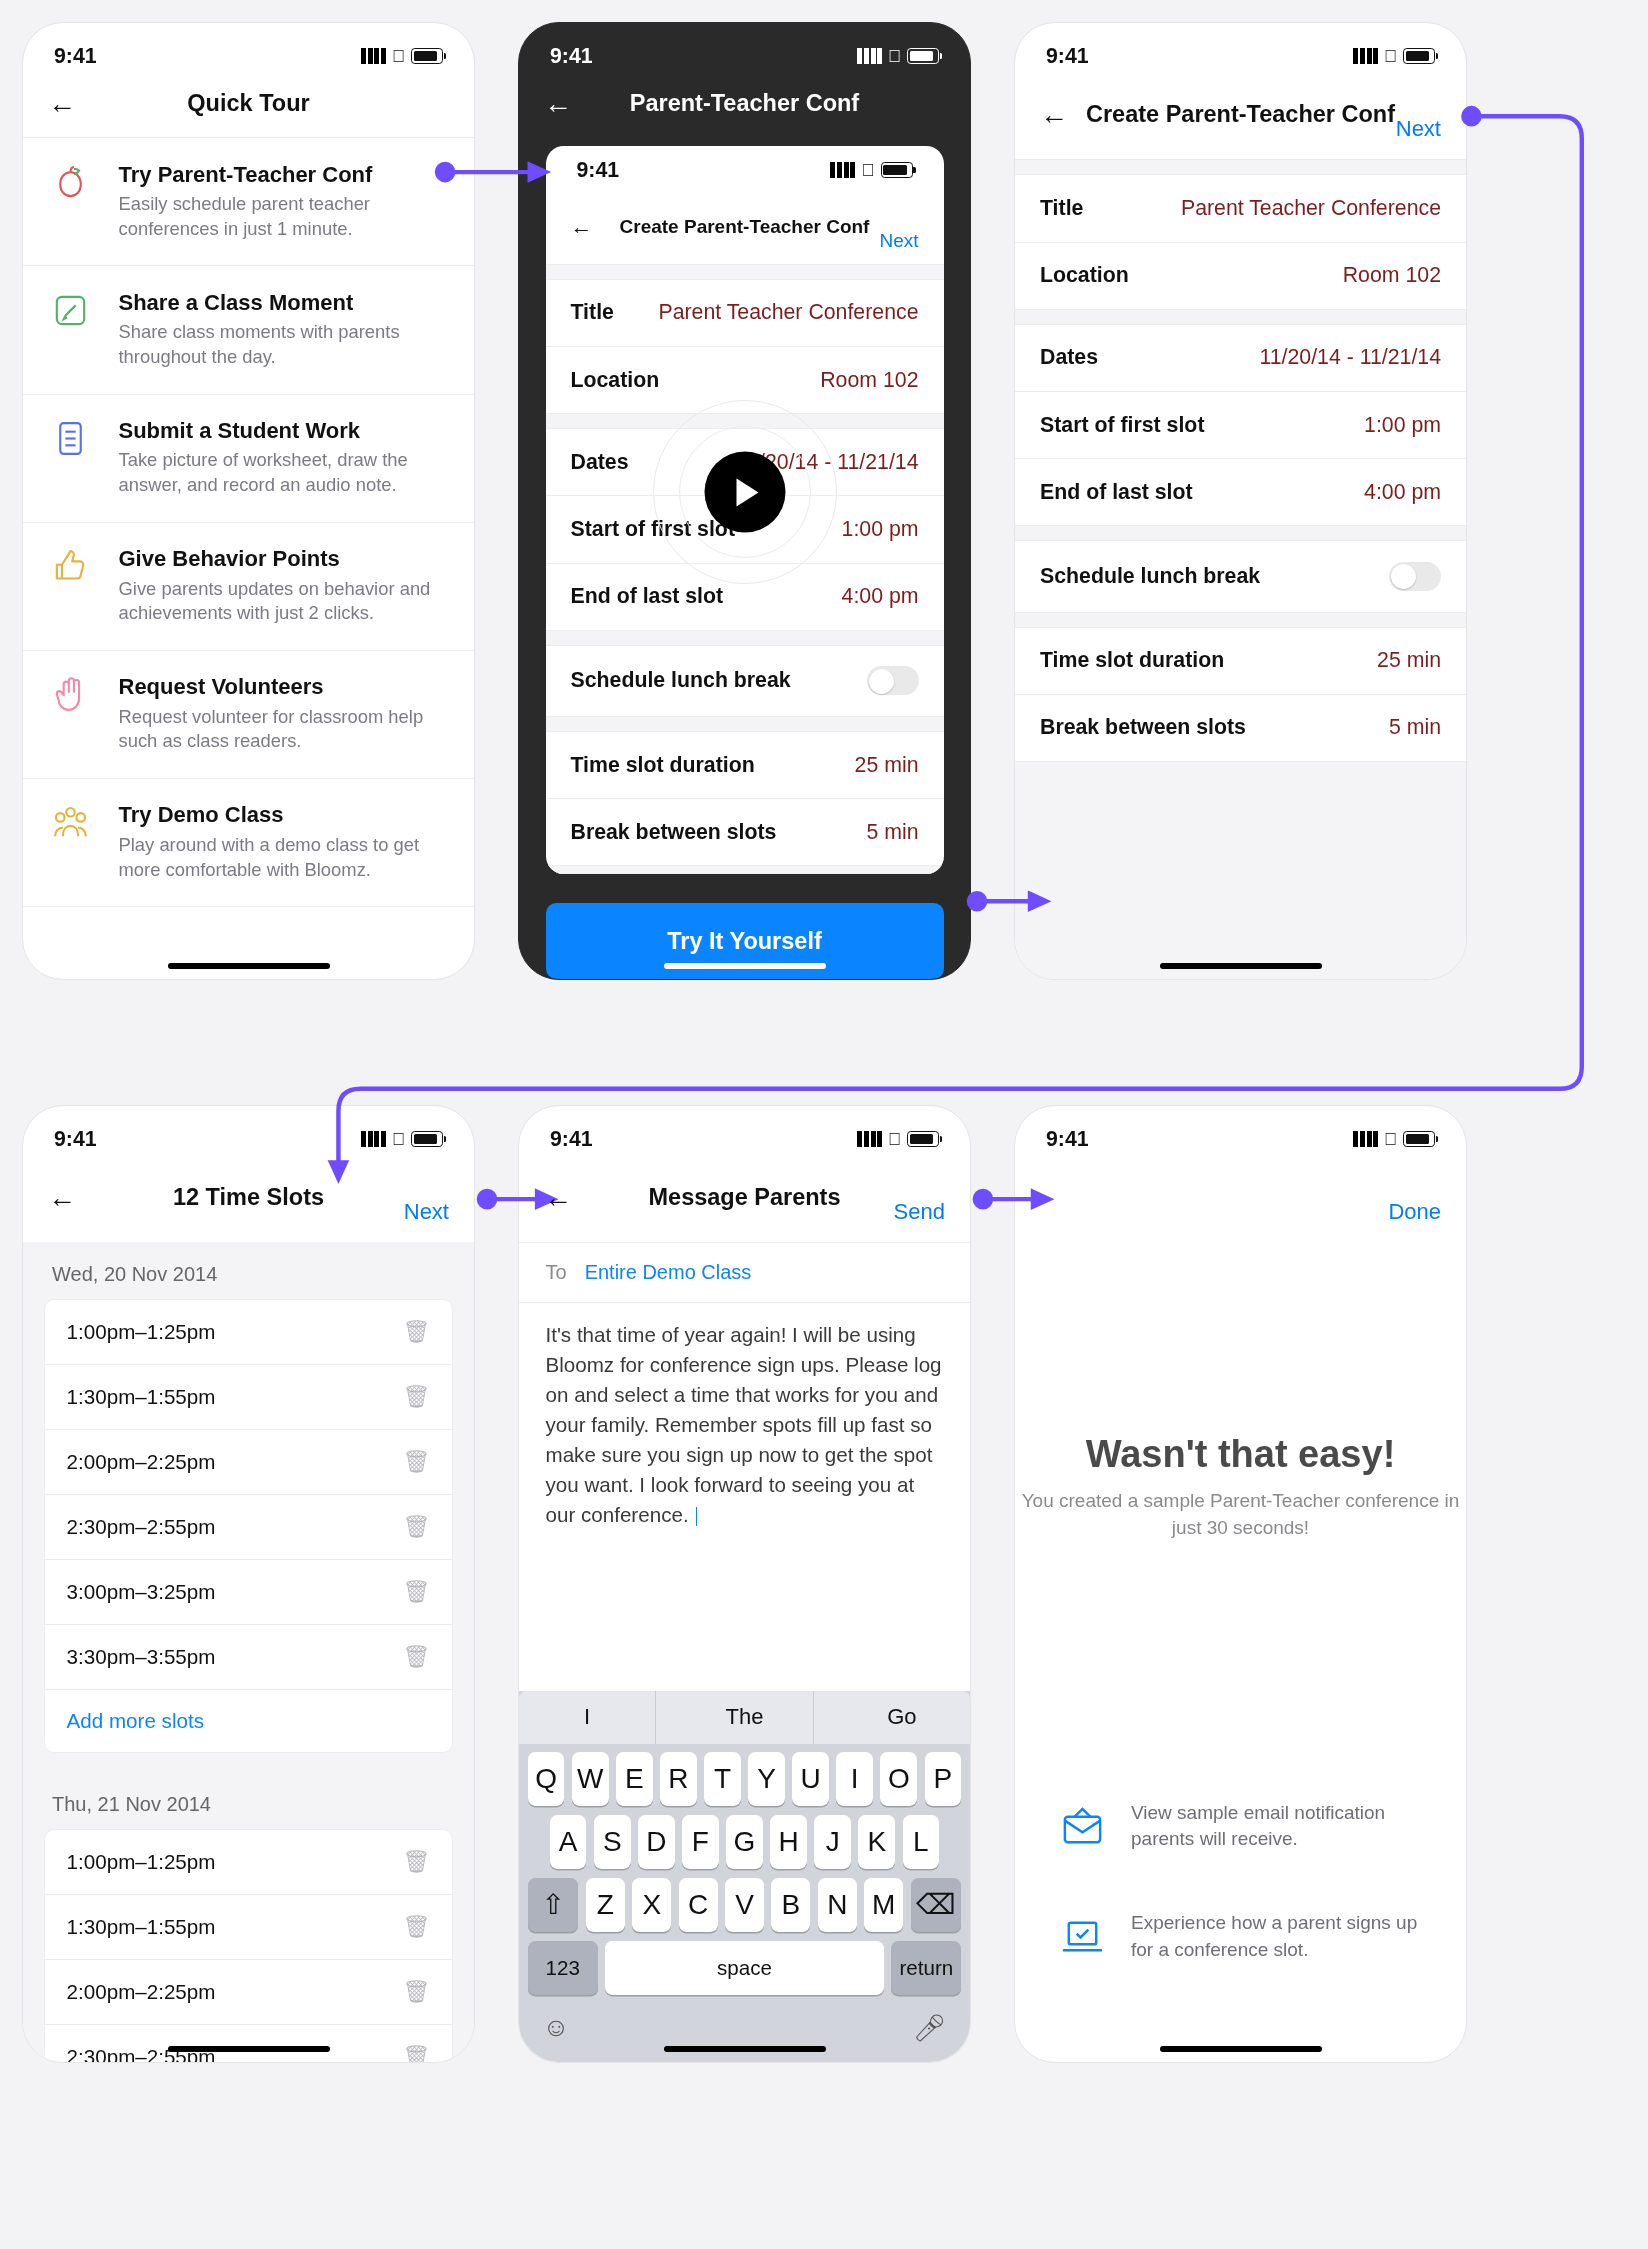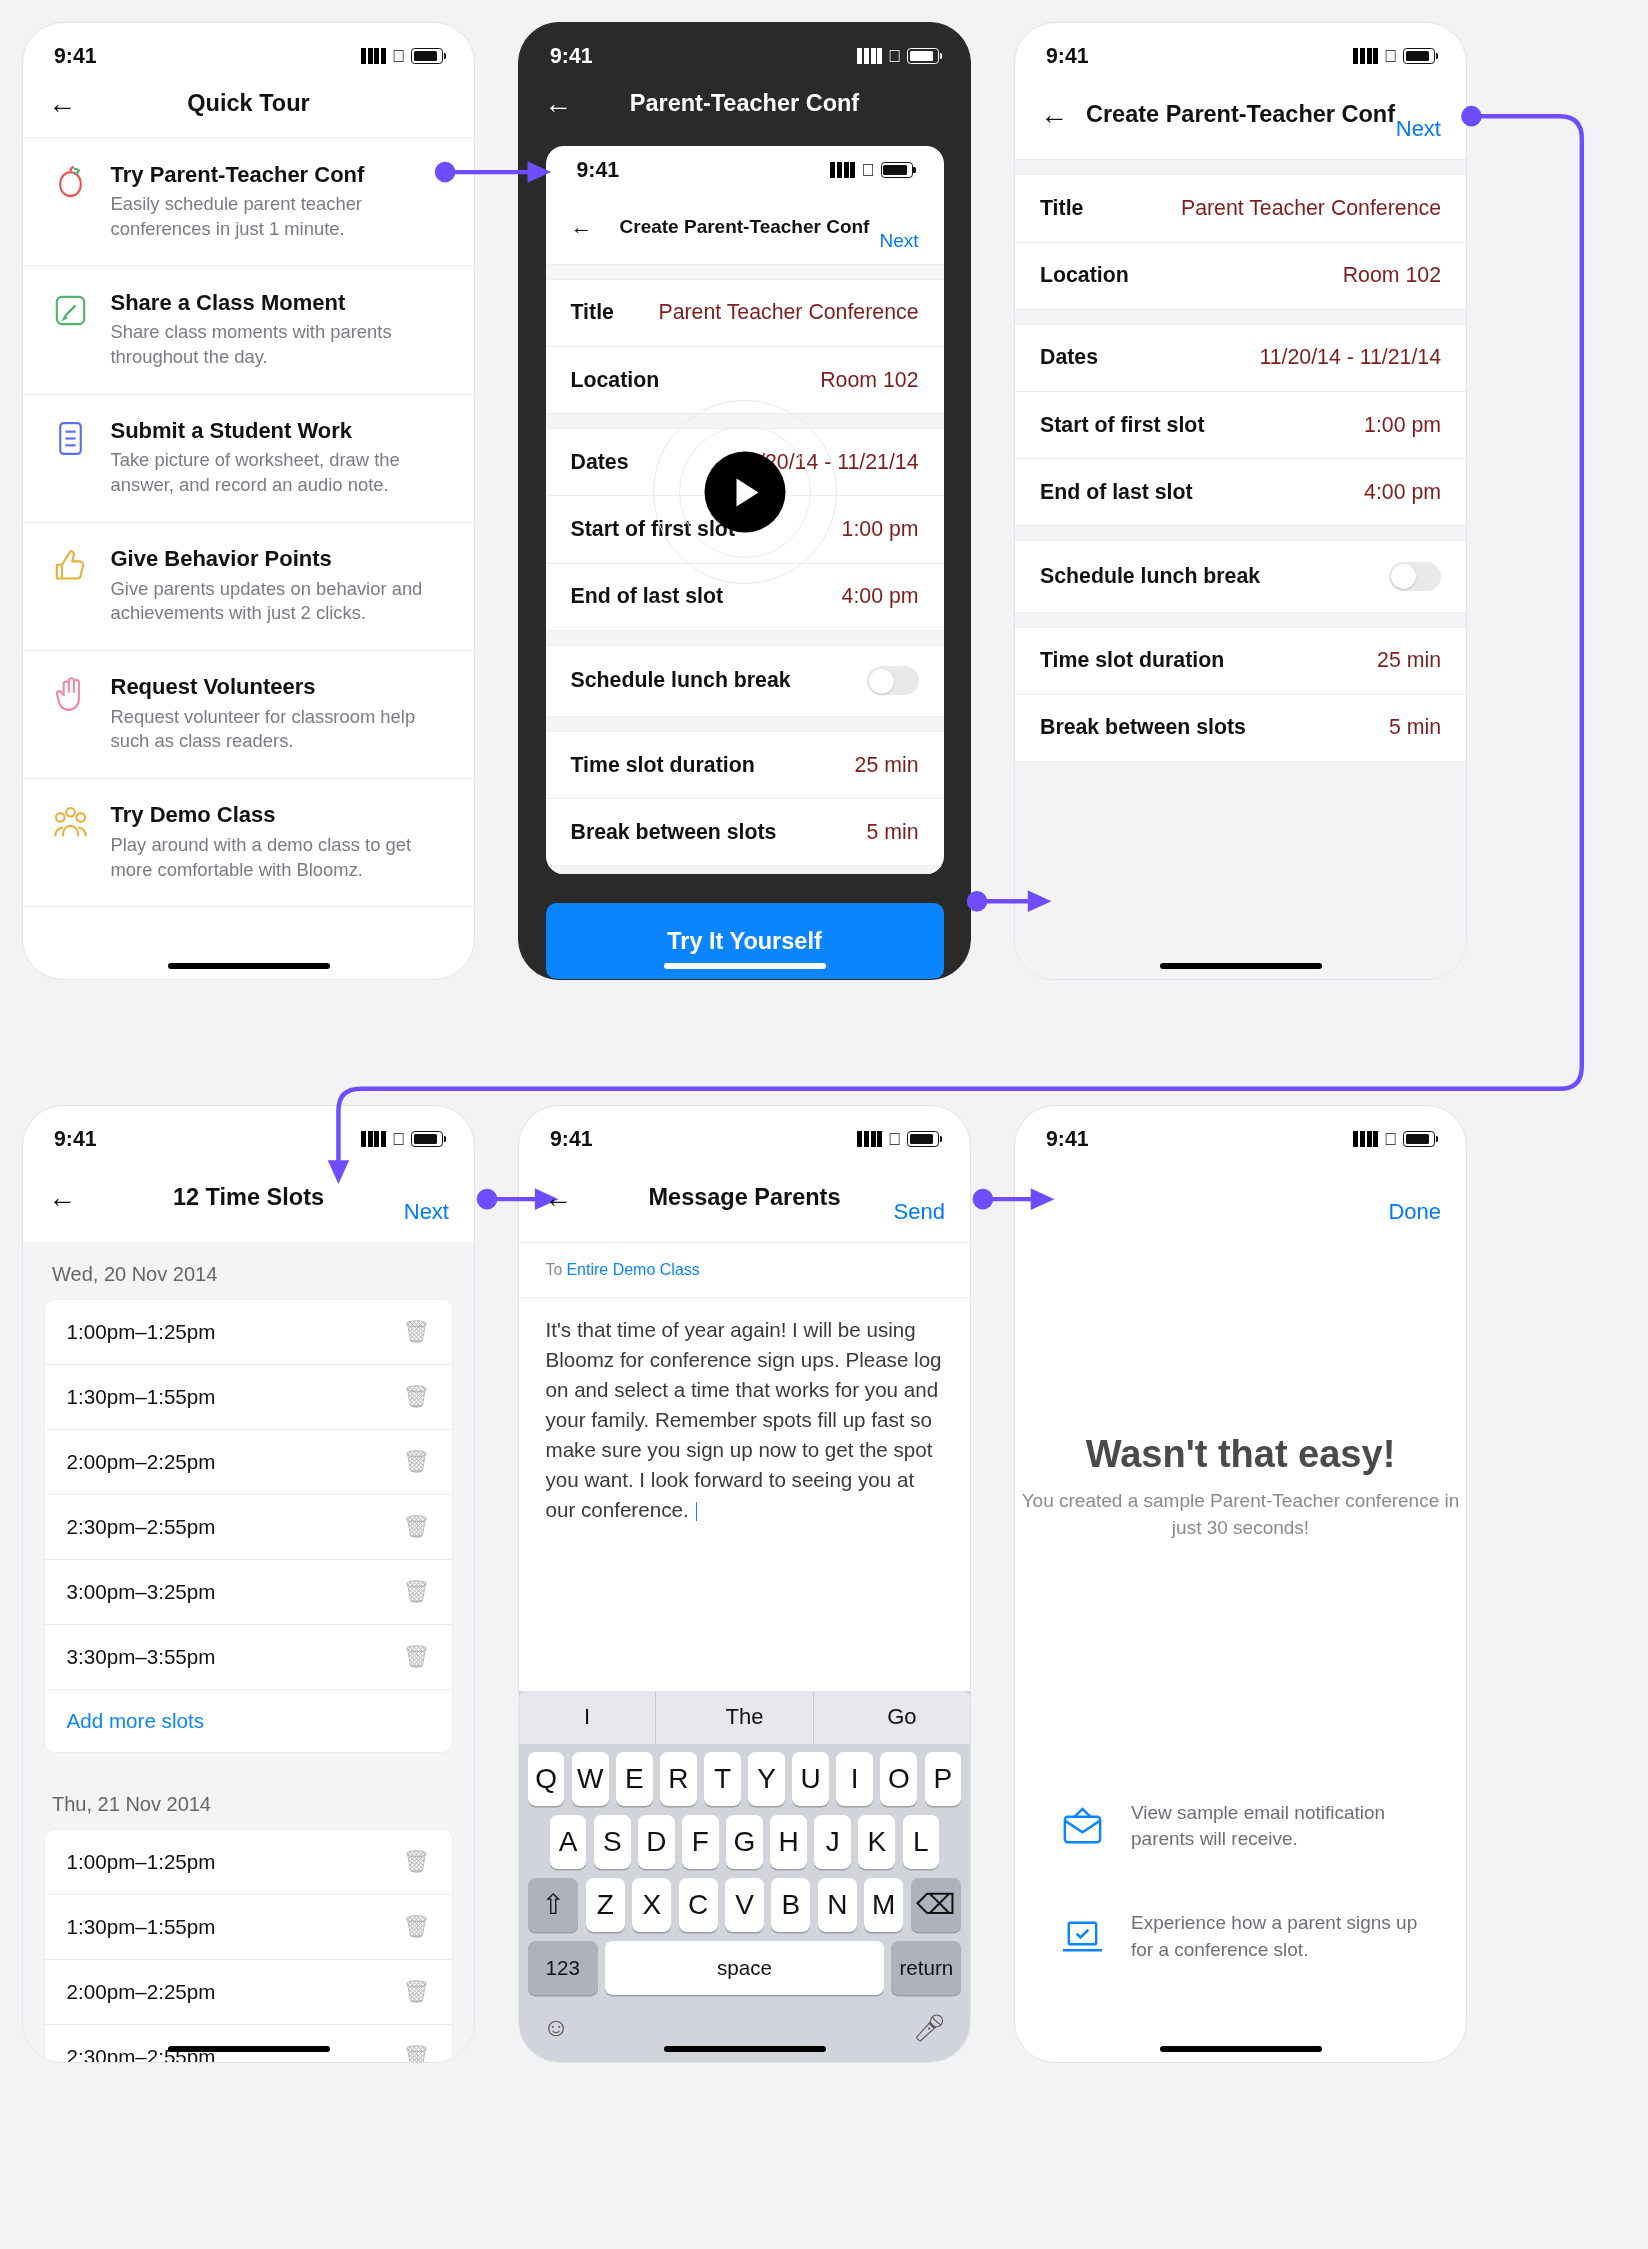--- a/index.html
+++ b/index.html
@@ -61,21 +61,21 @@
     position: relative;
   }
   .nav-title { position:absolute; left:0; right:0; text-align:center; font-size: 23.5px; font-weight: 600; pointer-events:none; }
   .back-arrow { font-size: 28px; font-weight: 400; cursor:pointer; z-index:1; }
   .action-link { color:#007AFF; font-size: 22px; font-weight:500; cursor:pointer; z-index:1;margin-top:28px; }
   .spacer { width: 29px; }
   .gap { height: 16px; background:#F4F4F6; border-top:0.7px solid #EDEDED; border-bottom:0.7px solid #EDEDED; }
   .line { border-top:0.7px solid #EDEDED; }
 
   
-  .qt-item { display:flex; gap: 20px; padding: 23.5px 26.5px; border-bottom:0.7px solid #EDEDED; }
+  .qt-item { display:flex; gap: 28px; padding: 23.5px 26.5px; border-bottom:0.7px solid #EDEDED; }
   .qt-icon { width:41px; height:41px; flex:none; }
   .qt-title { font-size:22px; font-weight:600; margin-bottom:4.4px; }
   .qt-sub { font-size:18.4px; color:#7B7B84; line-height:1.35; }
 
   
   .form-row { display:flex; justify-content:space-between; align-items:center;
               padding: 20.6px 25px; font-size:21.3px; }
   .form-row + .form-row { border-top:0.7px solid #EDEDED; }
   .form-label { font-weight:600; }
   .form-val { color:#7f1d1d; }
@@ -107,21 +107,21 @@
   .slots-body { flex:1; overflow:hidden; background:#F4F4F6; }
   .date-hdr { font-size:20px; color:#666; padding: 20.6px 29px 13.2px; }
   .card { background:#fff; border:0.7px solid #EDEDED; border-radius:10.3px;
           margin: 0 20.6px 19px; overflow:hidden; }
   .slot-row{display:flex;justify-content:space-between;align-items:center;padding:19px 22px;font-size:20.6px;}
   .slot-row + .slot-row { border-top:0.7px solid #EDEDED; }
   .trash{color:#B7B7BE;font-size:22px;}
   .add-more{color:#0A84FF;font-size:20.6px;font-weight:500;}
 
   
-  .to-row{display:flex;gap:4px;padding:17.7px 26.5px;font-size:16px;border-bottom:0.7px solid #EDEDED;align-items:flex-start;}
+  .to-row{display:flex;gap:18px;padding:17.7px 26.5px;font-size:20px;border-bottom:0.7px solid #EDEDED;align-items:flex-start;}
   .to-lbl{color:#8A8A8E;}
   .to-val{color:#0A84FF;font-weight:500;}
   .body-text{padding:17.7px 26.5px;font-size:20.6px;color:#3A3A3C;line-height:1.45;}
   .cursor{display:inline-block;width:1.5px;height:19px;background:#0A84FF;vertical-align:middle;margin-left:1.5px;}
 
   .keyboard{background:#D1D4DA;padding:10.3px 5.9px 17.7px;}
   .sugg{display:flex;background:#E6E8ED;border-radius:7.4px 7.4px 0 0;margin:-10.3px -5.9px 8.8px;}
   .sugg span{flex:1;text-align:center;padding:13.2px 0;font-size:22px;color:#111;}
   .sugg span+span{border-left:0.7px solid #C9CCD2;padding-left:20px;}
   .krow{display:flex;gap:7.4px;justify-content:center;margin:8.8px 2.9px;}

